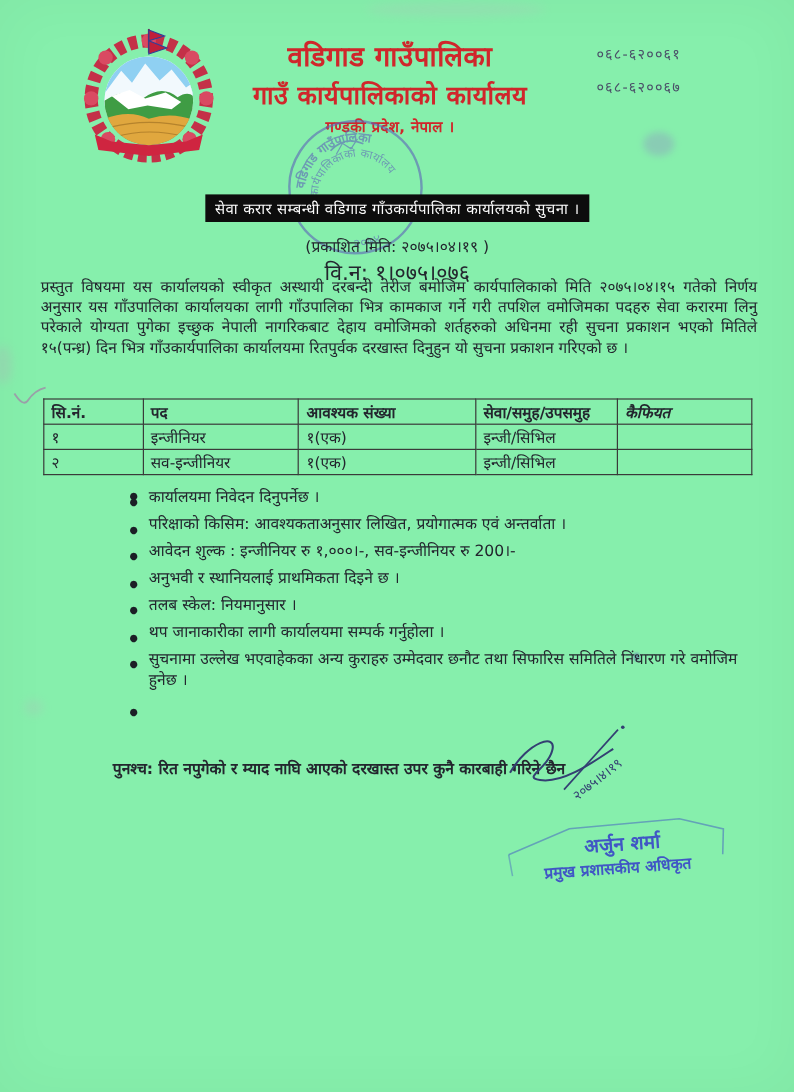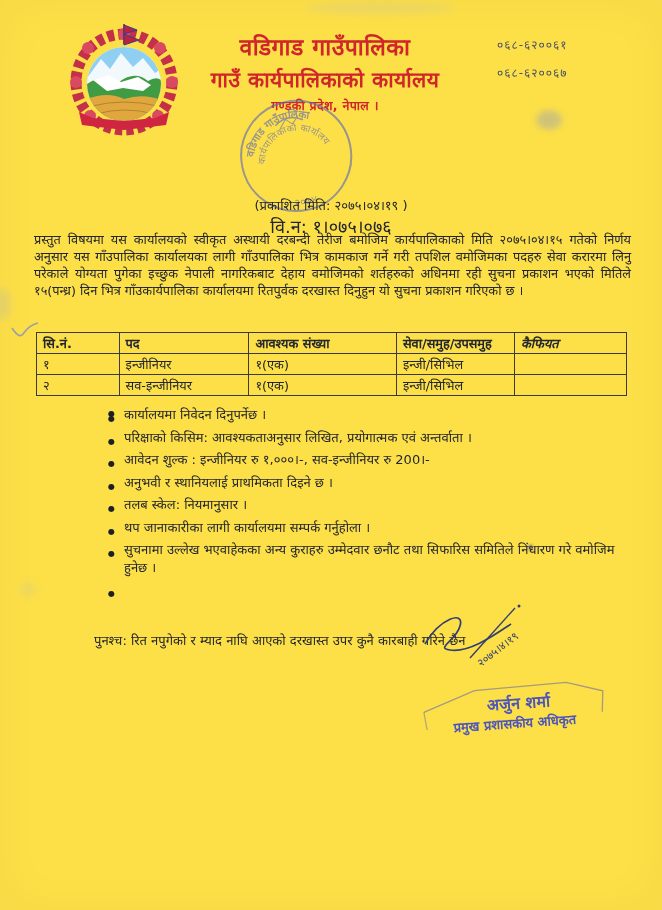--- a/index.html
+++ b/index.html
@@ -1,18 +1,18 @@
 <!DOCTYPE html>
 <html><head>
 <meta charset="utf-8">
 <style>
   html,body{margin:0;padding:0;background:#e8e8e8;}
   .page{
     position:relative;width:662px;height:910px;margin:0 auto;
-    background:#fde047;overflow:hidden;
+    background:#86efac;overflow:hidden;
     font-family:"DejaVu Sans","Liberation Sans",sans-serif;
     color:#23262e;
     box-shadow:inset 0 0 50px rgba(0,0,0,0.035);
   }
   
   .emblem{position:absolute;left:62px;top:24px;}
   .titles{position:absolute;left:160px;top:30px;width:330px;text-align:center;color:#d0262b;}
   .title-1{font-size:23px;font-weight:bold;letter-spacing:.5px;}
   .title-2{font-size:21px;font-weight:bold;margin-top:3px;letter-spacing:.4px;}
   .addr{font-size:12.5px;font-weight:bold;margin-top:4px;letter-spacing:.3px;}
@@ -37,21 +37,21 @@
   
   .vac-table{position:absolute;left:36px;top:332px;width:591px;border-collapse:collapse;font-size:12.8px;}
   .vac-table th,.vac-table td{border:1px solid #3a3a3a;padding:1px 6px;text-align:left;font-weight:normal;height:18px;}
   .vac-table th{font-weight:600;}
   .c1{width:14%;} .c2{width:22%;} .c3{width:25%;} .c4{width:20%;} .c5{width:19%;font-style:italic;}
   
   .bullets{position:absolute;left:107px;top:401px;width:514px;margin:0;padding:0;list-style:none;font-size:13px;line-height:17.5px;}
   .bullets li{position:relative;padding-left:17px;margin-bottom:5px;}
   .bullets li .dot{position:absolute;left:1px;top:4px;font-size:8px;color:#1c1f26;}
   
-  .postscript{position:absolute;left:94px;top:631px;width:545px;font-size:13px;}
+  .postscript{position:absolute;left:94px;top:631px;width:545px;font-size:13px;font-weight:bold;}
   
   .sig-scribble{position:absolute;left:415px;top:596px;}
   .sig-title{position:absolute;left:400px;top:659px;width:170px;text-align:center;font-size:13.2px;font-weight:600;color:#1e2128;}
   .name-stamp{position:absolute;left:416px;top:682px;transform:rotate(-4deg);opacity:.9;}
   
   .smudge{position:absolute;border-radius:50%;filter:blur(4px);}
   .sm-top{left:305px;top:2px;width:150px;height:12px;background:#b9bcc2;opacity:.22;}
   .sm-blue{left:536px;top:110px;width:26px;height:20px;background:#8e99c0;opacity:.4;filter:blur(3px);}
   .sm-left{left:-5px;top:288px;width:15px;height:32px;background:#aeb2b8;opacity:.3;}
   .sm-left2{left:20px;top:583px;width:16px;height:13px;background:#b5b8be;opacity:.25;}
@@ -120,20 +120,21 @@
     <path d="M50 36 L57 28 L63 34 L70 27" fill="none" stroke="#5e68b8" stroke-width="1"></path>
     <text font-size="10.5" font-weight="bold" fill="#5e68b8">
       <textPath href="#st-a1" startOffset="10%">वडिगाड गाउँपालिका</textPath>
     </text>
     <text font-size="9.5" fill="#5e68b8">
       <textPath href="#st-a2" startOffset="6%">कार्यपालिकाको कार्यालय</textPath>
     </text>
     <text x="60" y="116" text-anchor="middle" font-size="11" fill="#5e68b8">२०७४</text>
   </svg>
 
+  <div class="banner">सेवा करार सम्बन्धी वडिगाड गाँउकार्यपालिका कार्यालयको सुचना ।</div>
 
   <div class="meta-pub">(प्रकाशित मिति: २०७५।०४।१९ )</div>
   <div class="meta-no">वि.न: १।०७५।०७६</div>
 
   <div class="body-par">प्रस्तुत विषयमा यस कार्यालयको स्वीकृत अस्थायी दरबन्दी तेरीज बमोजिम कार्यपालिकाको मिति २०७५।०४।१५ गतेको निर्णय अनुसार यस गाँउपालिका कार्यालयका लागी गाँउपालिका भित्र कामकाज गर्ने गरी तपशिल वमोजिमका पदहरु सेवा करारमा लिनु परेकाले योग्यता पुगेका इच्छुक नेपाली नागरिकबाट देहाय वमोजिमको शर्तहरुको अधिनमा रही सुचना प्रकाशन भएको मितिले १५(पन्ध्र) दिन भित्र गाँउकार्यपालिका कार्यालयमा रितपुर्वक दरखास्त दिनुहुन यो सुचना प्रकाशन गरिएको छ ।</div>
 
   <svg class="check-mark" width="30" height="24" viewBox="0 0 30 24">
     <path d="M2 8 Q9 19 13 14 Q19 5 28 3" fill="none" stroke="#9aa0a8" stroke-width="1.6"></path>
   </svg>
 

